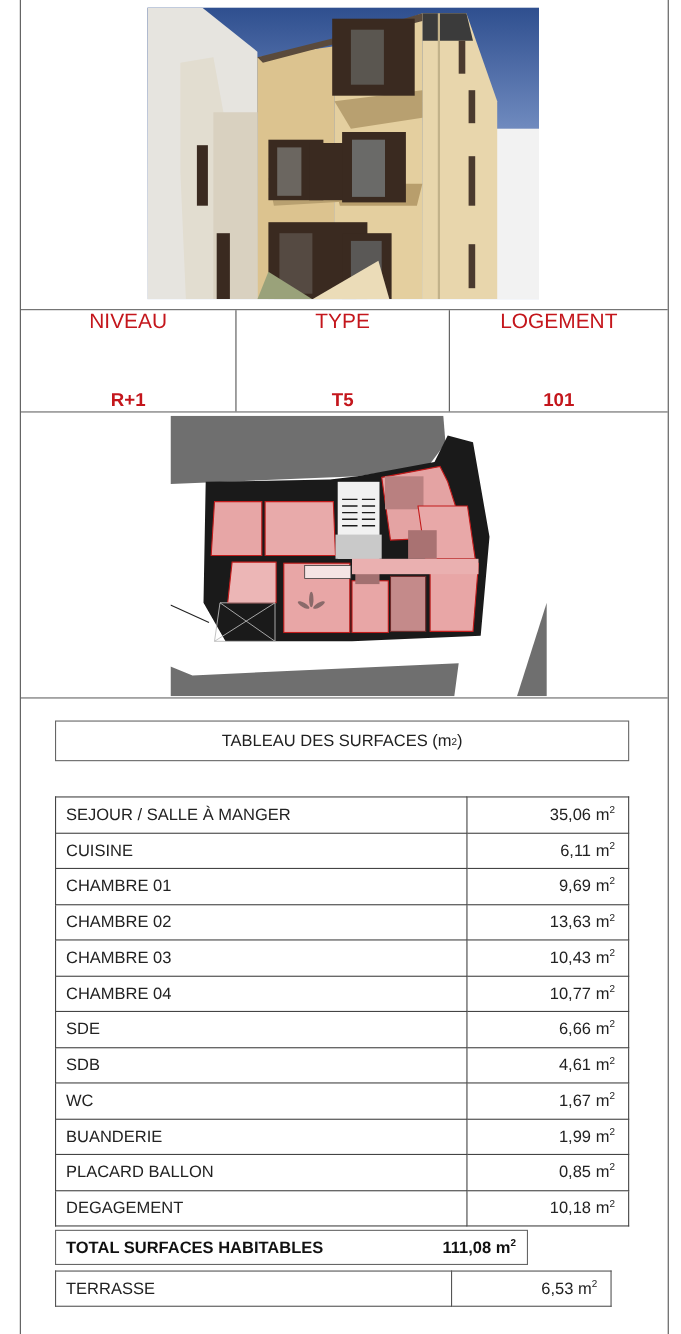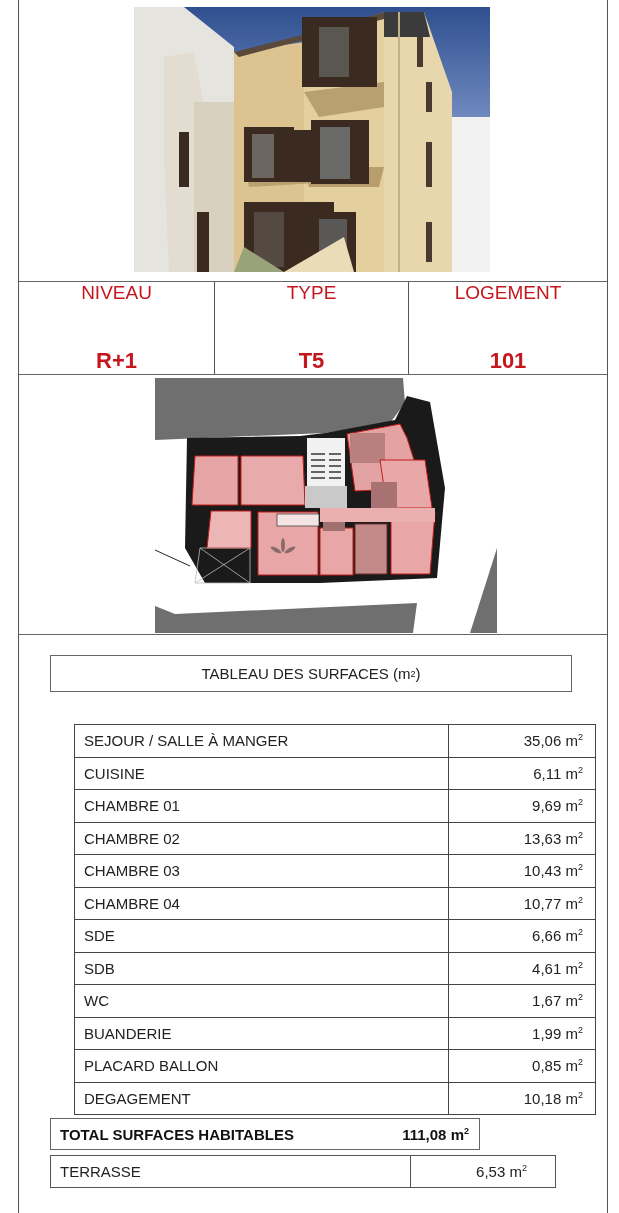--- a/index.html
+++ b/index.html
@@ -16,49 +16,49 @@
   .render {
     position: absolute; left: 115px; top: 7px; width: 356px; height: 265px; overflow: hidden;
     background: linear-gradient(180deg, #2f4f8f 0%, #6d88bd 40%, #c9d3e4 100%);
   }
 
   
   .info-row { position: absolute; left: 0; top: 282px; width: 100%; height: 93px; border-bottom: 1.5px solid #666; display: flex; }
   .info-cell { display: flex; flex-direction: column; align-items: center; justify-content: space-between; color: #c4161c; }
   .info-cell + .info-cell { border-left: 1.5px solid #555; gap: 14px; }
   .info-label { font-size: 19px; letter-spacing: 0; }
-  .info-value { font-size: 22px; font-weight: bold; margin-top: 11px; }
+  .info-value { font-size: 17px; font-weight: bold; margin-top: 11px; }
 
   
   .plan-section { position: absolute; left: 0; top: 375px; width: 100%; height: 260px; border-bottom: 1.5px solid #666; }
   .plan { position: absolute; left: 136px; top: 3px; width: 346px; height: 255px; }
 
   
   .table-title {
     position: absolute; left: 31px; top: 655px; width: 522px; height: 37px;
     border: 1.5px solid #666; display: flex; align-items: center; justify-content: center;
     font-size: 15px; color: #222;
   }
   sup { font-size: 9px; vertical-align: super; line-height: 0; }
   .surf-table {
     position: absolute; left: 31px; top: 724px; width: 522px;
-    border-collapse: collapse; font-size: 15px; color: #222; margin-left: 24px;
+    border-collapse: collapse; font-size: 15px; color: #222;
   }
   .surf-table td { border: 1.5px solid #444; height: 32.5px; padding: 0 9px; }
   .surf-table td.val { text-align: right; width: 147px; padding-right: 12px; }
   .total-box {
     position: absolute; left: 31px; top: 1118px; width: 430px; height: 32px;
     border: 1.5px solid #666; display: flex; align-items: center; justify-content: space-between;
     padding: 0 10px 0 9px; font-weight: bold; font-size: 15px; color: #111;
   }
   .terrasse {
     position: absolute; left: 31px; top: 1155px; width: 506px; border-collapse: collapse; font-size: 15px; color: #222;
   }
   .terrasse td { border: 1.5px solid #555; height: 32px; padding: 0 9px; }
-  .terrasse td.val { text-align: right; width: 145px; padding-right: 28px; margin-left: 24px; }
+  .terrasse td.val { text-align: right; width: 145px; padding-right: 12px; margin-left: 24px; }
 </style>
 </head>
 <body>
 
 <div class="sheet">
 
   <div class="render-section">
     <div class="render">
       <svg width="356" height="265" viewBox="0 0 356 265" xmlns="http://www.w3.org/2000/svg">
 

